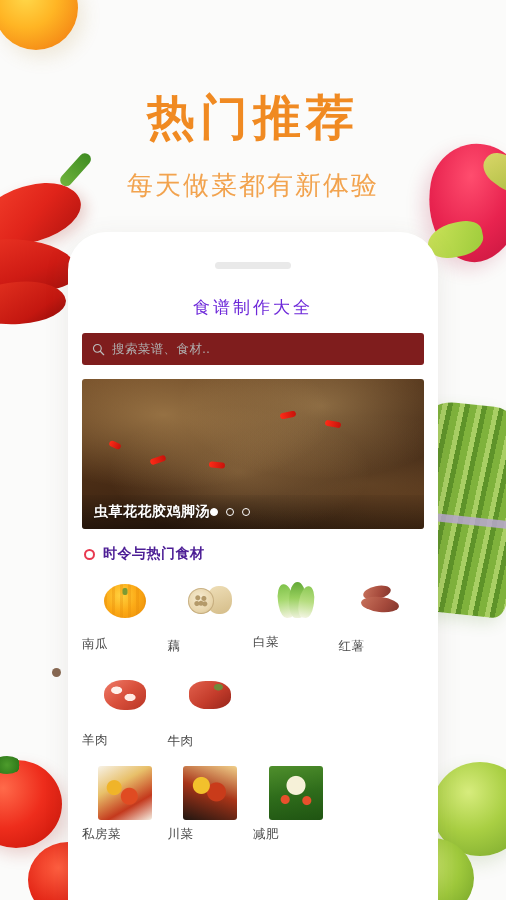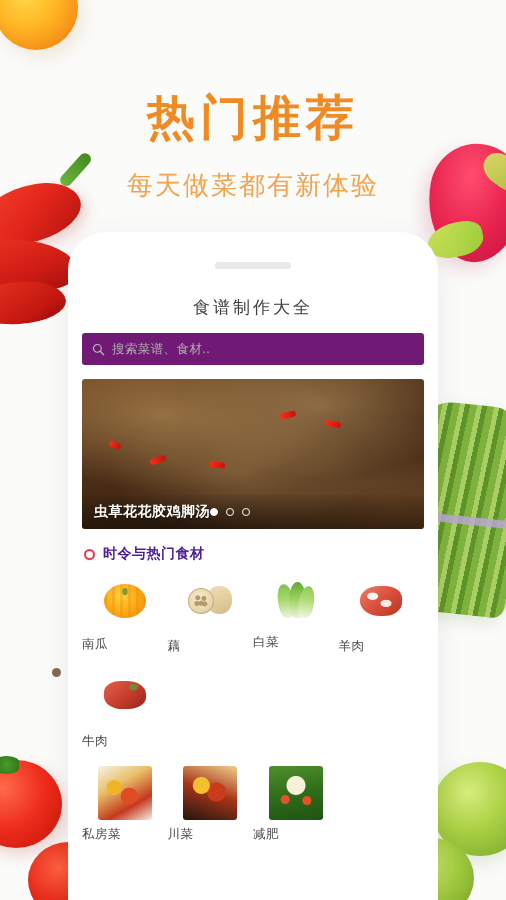--- a/index.html
+++ b/index.html
@@ -134,27 +134,27 @@
   }
 
   .screen {
     position:absolute; left:0; right:0; top:52px; bottom:0;
     background:#ffffff;
     padding:0 14px;
     overflow:hidden;
   }
 
   .app-title {
-    text-align:center; font-size:17px; color:#404040; letter-spacing:3px;
+    text-align:center; font-size:17px; color:#6d28d9; letter-spacing:3px;
     padding:12px 0 14px;
   }
 
   
   .searchbar {
-    height:32px; background:#701a75; border-radius:3px;
+    height:32px; background:#7f1d1d; border-radius:3px;
     display:flex; align-items:center; padding:0 10px; gap:7px;
   }
   .search-icon { width:13px; height:13px; flex:none; display:block; }
   .search-ph { font-size:12.5px; color:#b0b0b0; letter-spacing:.4px; }
 
   
   .banner {
     margin-top:14px; height:150px; border-radius:3px; overflow:hidden;
     position:relative;
     background:
@@ -372,20 +372,29 @@
           <div class="ing-cabbage">
               <i></i>
               <i></i>
               <i></i>
             </div>
         </div>
         <div class="cell-label">白菜</div>
       </div>
       <div class="cell">
         <div class="thumb-ing">
+          <div class="ing-sweetpotato">
+              <i></i>
+              <i></i>
+            </div>
+        </div>
+        <div class="cell-label">红薯</div>
+      </div>
+      <div class="cell">
+        <div class="thumb-ing">
             <div class="ing-meat"></div>
           </div>
         <div class="cell-label">羊肉</div>
       </div>
       <div class="cell">
         <div class="thumb-ing">
             <div class="ing-beef"></div>
           </div>
         <div class="cell-label">牛肉</div>
       </div>

